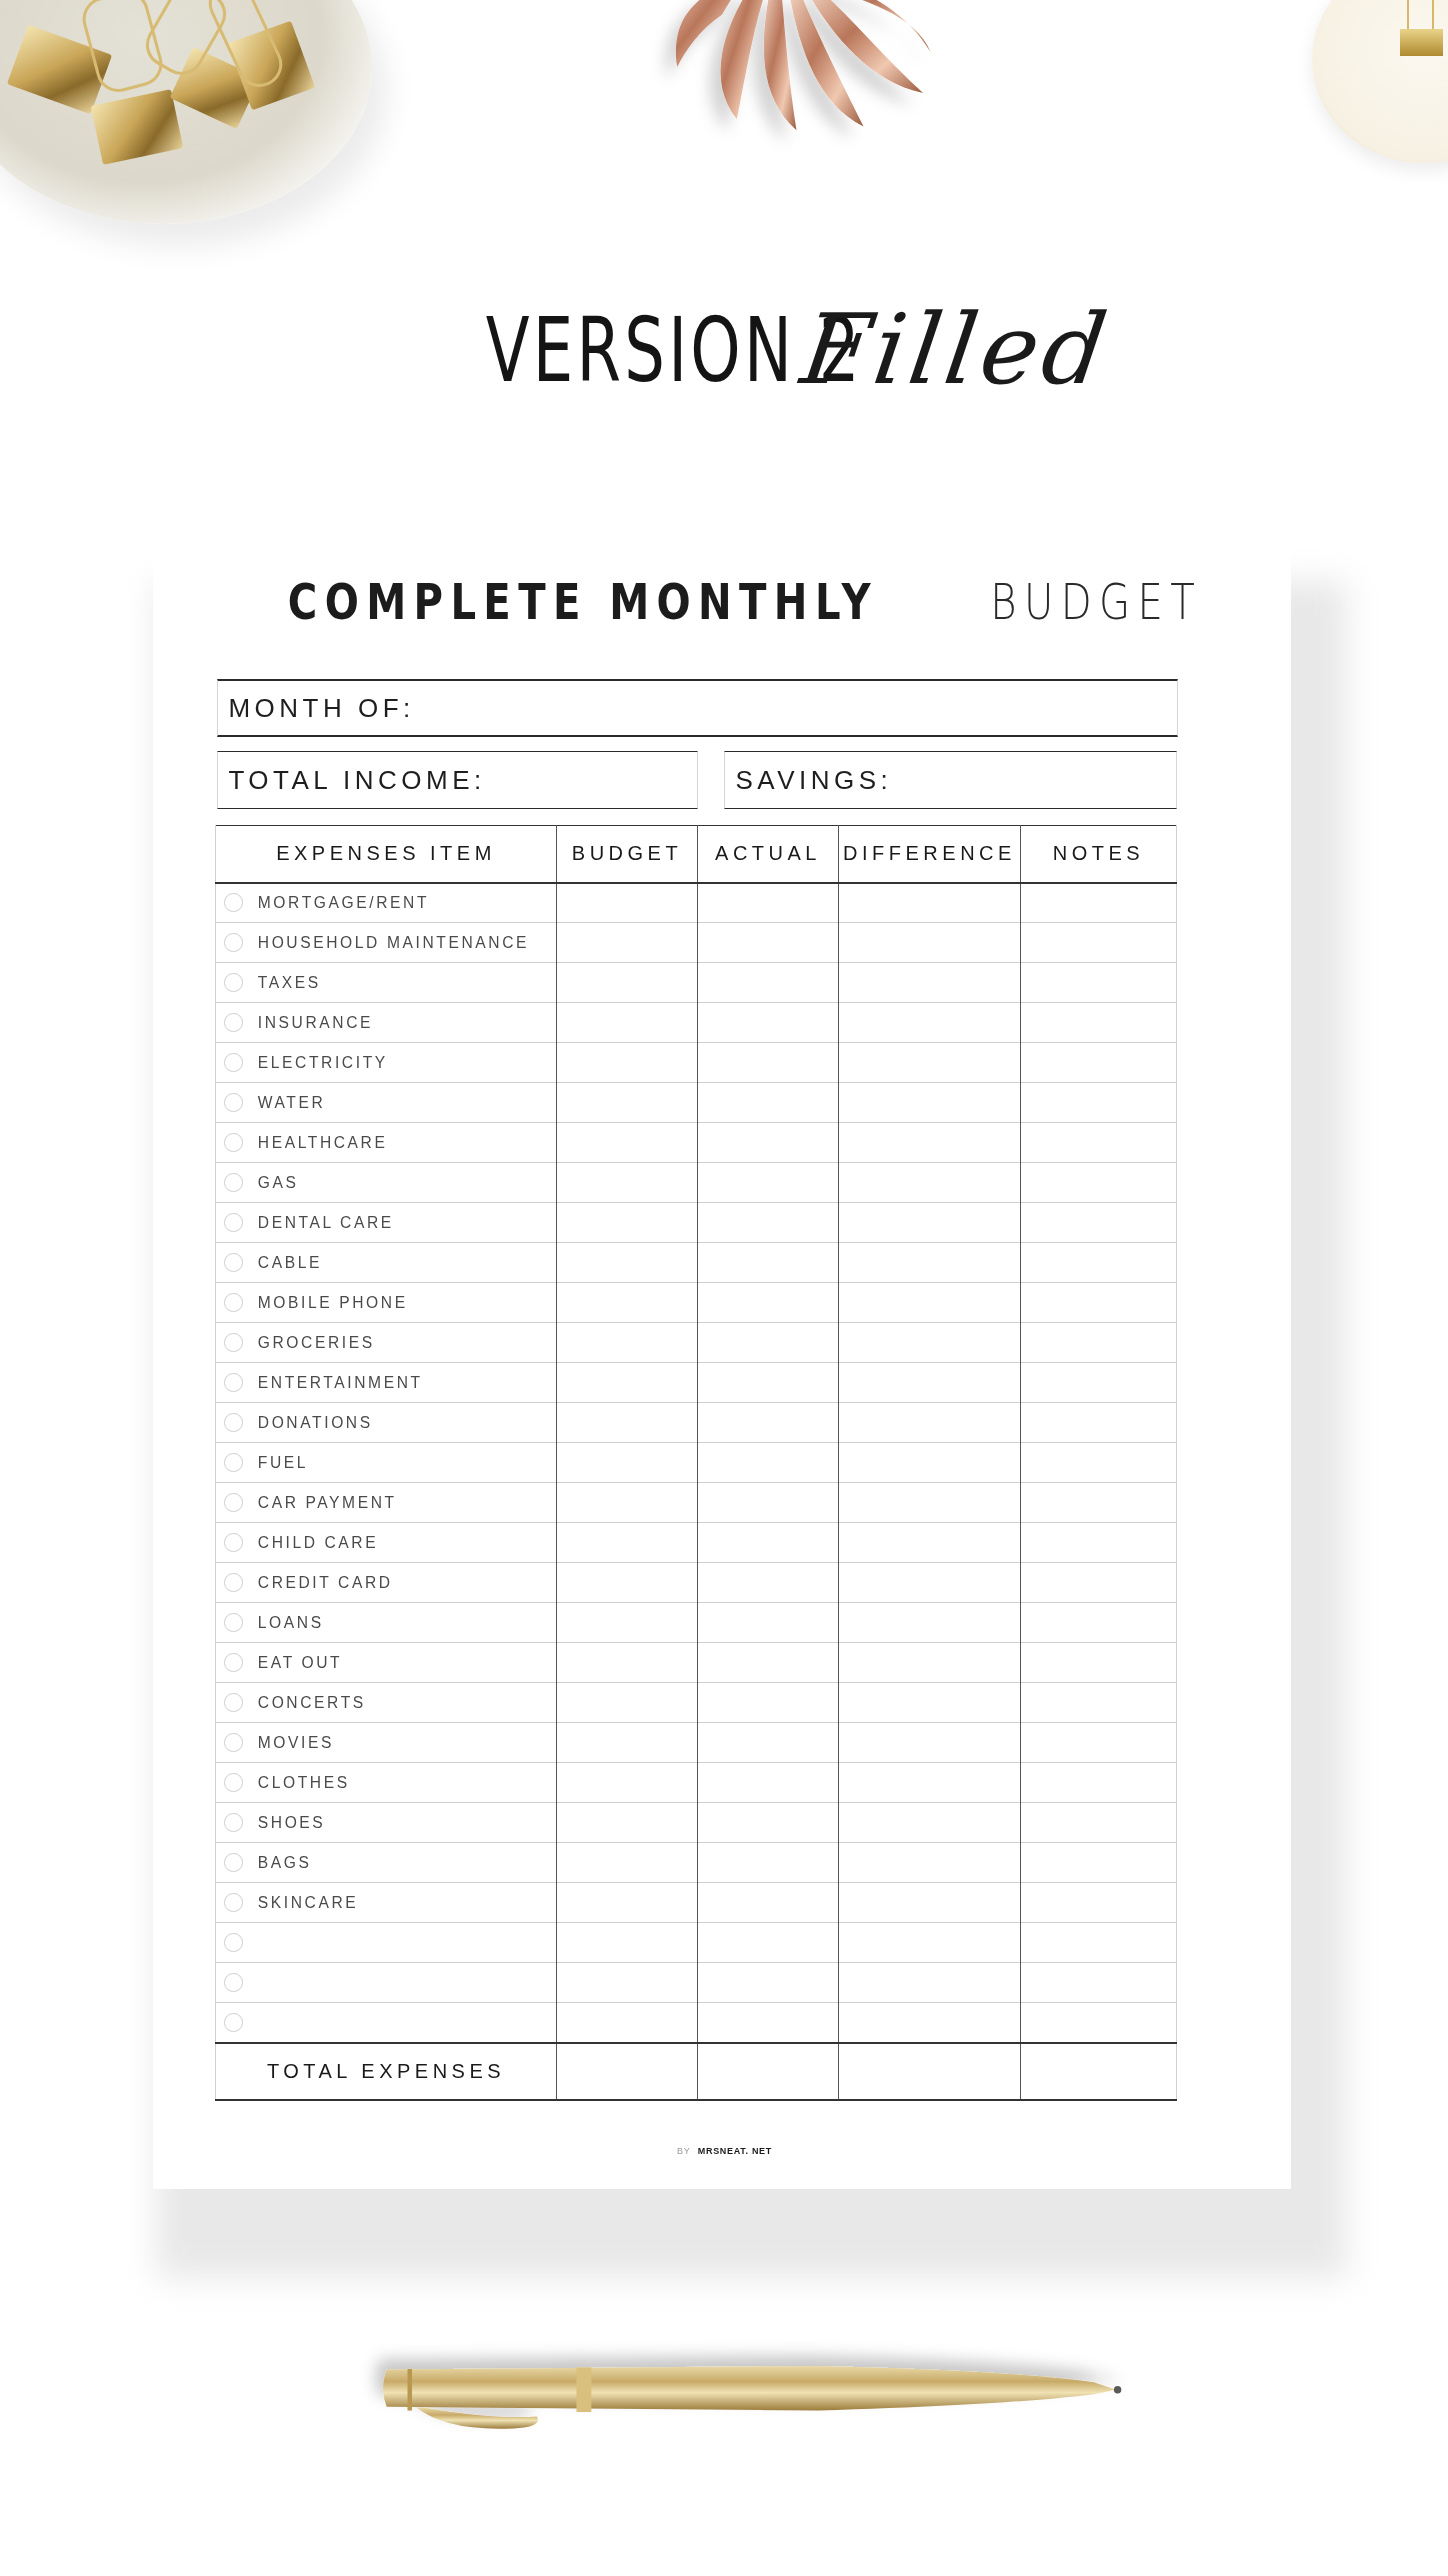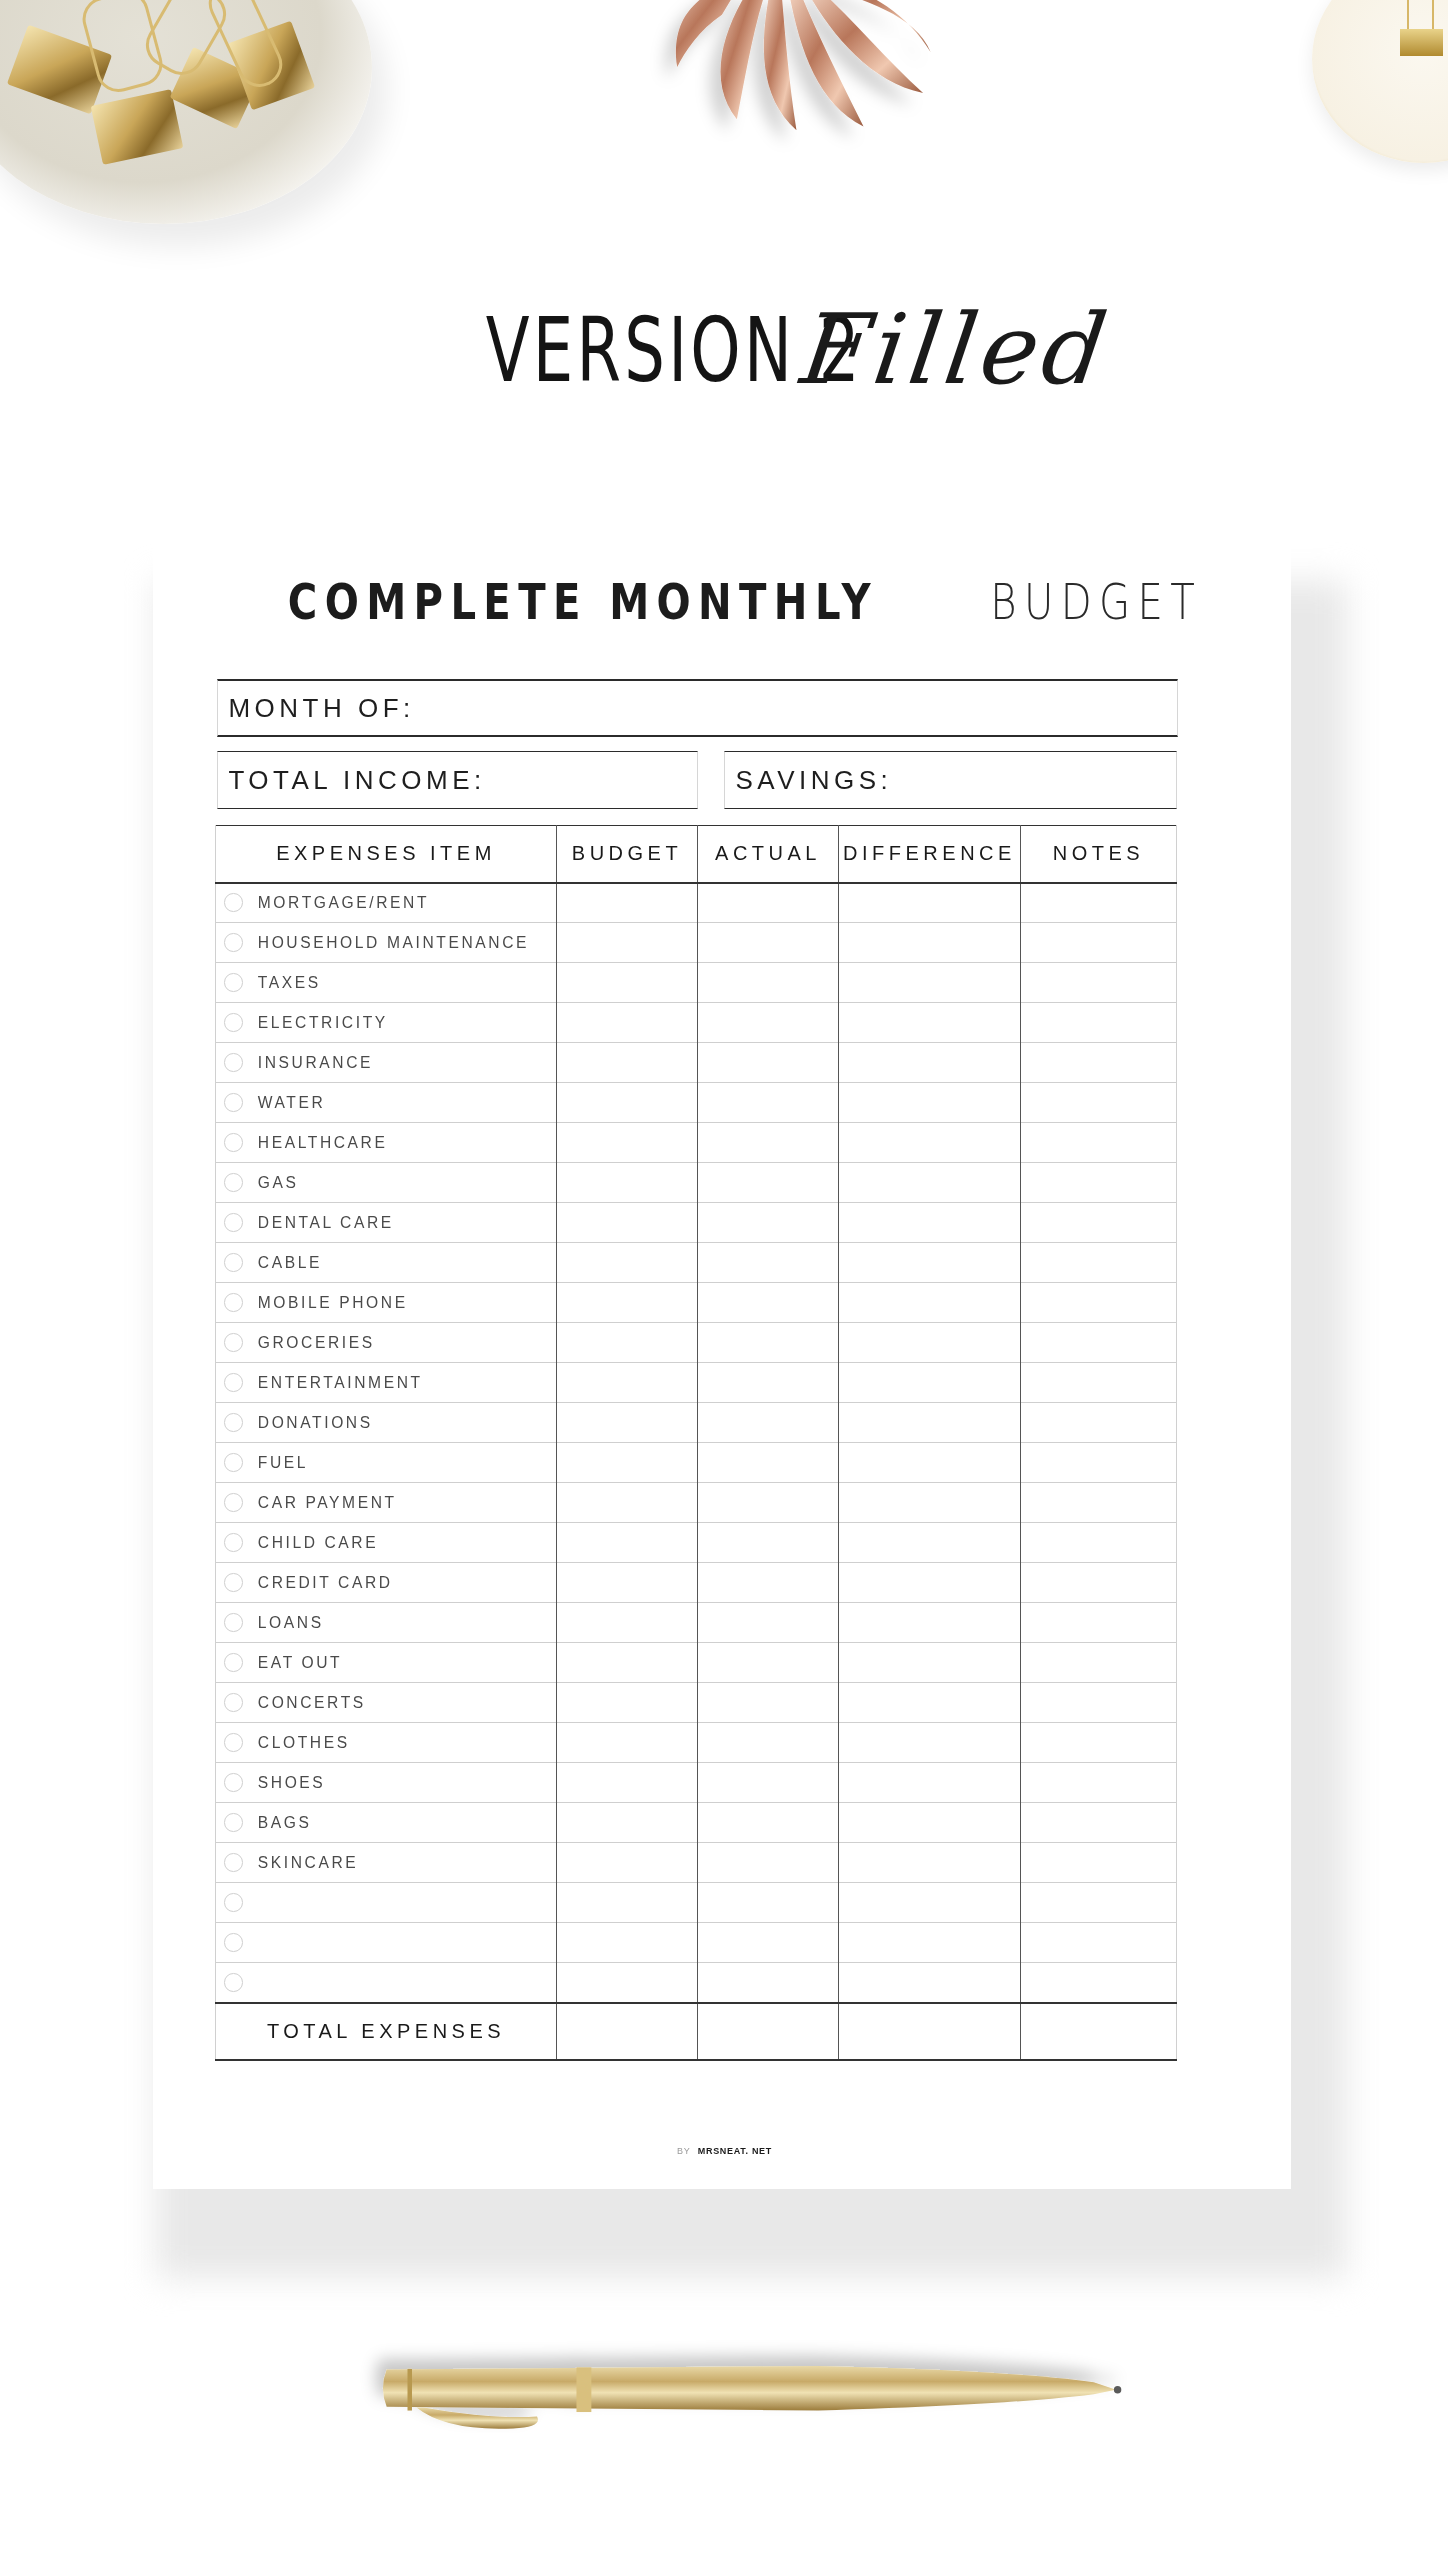--- a/index.html
+++ b/index.html
@@ -215,44 +215,44 @@
         </td>
         <td class="entry-cell"></td>
         <td class="entry-cell"></td>
         <td class="entry-cell"></td>
         <td class="entry-cell"></td>
       </tr>
       <tr class="item-row">
         <td>
           <div class="item-cell">
             <span class="circle"></span>
+            <span class="item-label">INSURANCE</span>
+          </div>
+        </td>
+        <td class="entry-cell"></td>
+        <td class="entry-cell"></td>
+        <td class="entry-cell"></td>
+        <td class="entry-cell"></td>
+      </tr>
+      <tr class="item-row">
+        <td>
+          <div class="item-cell">
+            <span class="circle"></span>
             <span class="item-label">ELECTRICITY</span>
           </div>
         </td>
         <td class="entry-cell"></td>
         <td class="entry-cell"></td>
         <td class="entry-cell"></td>
         <td class="entry-cell"></td>
       </tr>
       <tr class="item-row">
         <td>
           <div class="item-cell">
             <span class="circle"></span>
-            <span class="item-label">INSURANCE</span>
-          </div>
-        </td>
-        <td class="entry-cell"></td>
-        <td class="entry-cell"></td>
-        <td class="entry-cell"></td>
-        <td class="entry-cell"></td>
-      </tr>
-      <tr class="item-row">
-        <td>
-          <div class="item-cell">
-            <span class="circle"></span>
             <span class="item-label">WATER</span>
           </div>
         </td>
         <td class="entry-cell"></td>
         <td class="entry-cell"></td>
         <td class="entry-cell"></td>
         <td class="entry-cell"></td>
       </tr>
       <tr class="item-row">
         <td>
@@ -420,20 +420,32 @@
         <td class="entry-cell"></td>
         <td class="entry-cell"></td>
         <td class="entry-cell"></td>
         <td class="entry-cell"></td>
       </tr>
       <tr class="item-row">
         <td>
           <div class="item-cell">
             <span class="circle"></span>
             <span class="item-label">CONCERTS</span>
+          </div>
+        </td>
+        <td class="entry-cell"></td>
+        <td class="entry-cell"></td>
+        <td class="entry-cell"></td>
+        <td class="entry-cell"></td>
+      </tr>
+      <tr class="item-row">
+        <td>
+          <div class="item-cell">
+            <span class="circle"></span>
+            <span class="item-label">MOVIES</span>
           </div>
         </td>
         <td class="entry-cell"></td>
         <td class="entry-cell"></td>
         <td class="entry-cell"></td>
         <td class="entry-cell"></td>
       </tr>
       <tr class="item-row">
         <td>
           <div class="item-cell">

